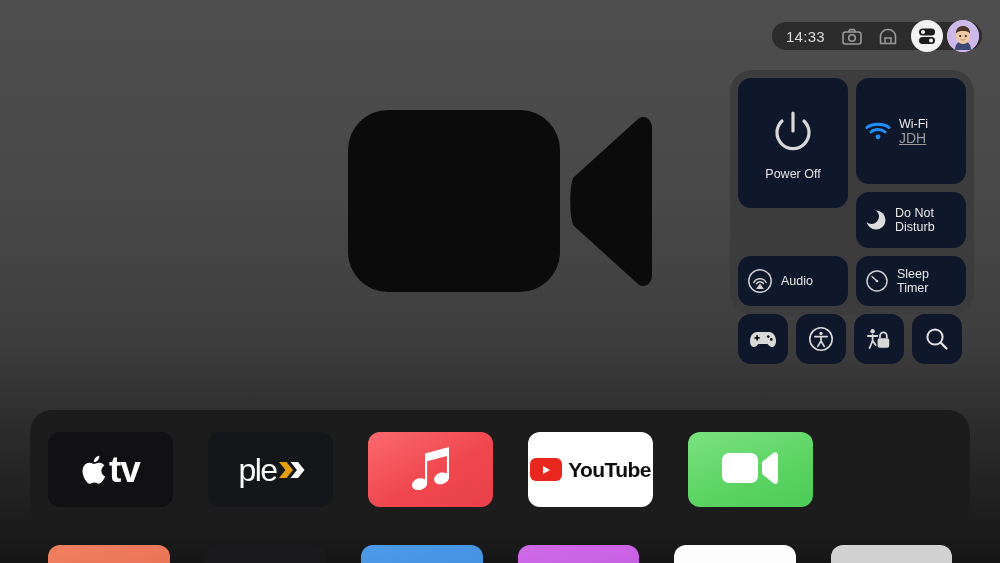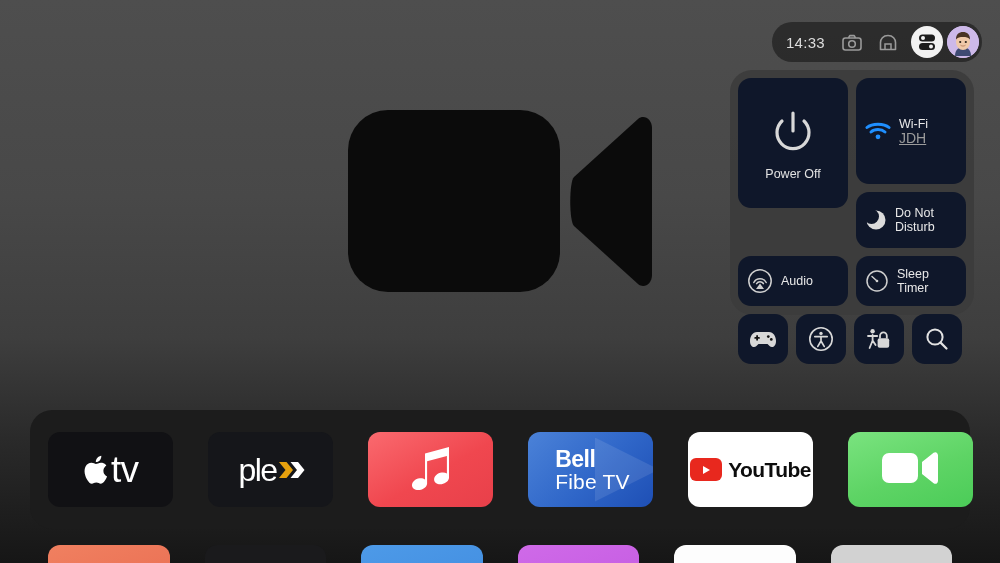--- a/index.html
+++ b/index.html
@@ -34,21 +34,21 @@
     height: 182px;
     background: #0b0b0b;
     border-radius: 40px;
   }
 
   
   .statusbar {
     position: absolute;
     right: 18px;
     top: 22px;
-    height: 40px;
+    height: 28px;
     display: flex;
     align-items: center;
     gap: 0px;
     background: rgba(38,38,38,0.86);
     border-radius: 20px;
     padding: 0 3px 0 14px;
   }
   .status-time {
     color: #dcdcdc;
     font-size: 15px;
@@ -189,21 +189,21 @@
     border-radius: 12px;
     overflow: hidden;
     position: relative;
   }
 
   
   .app-appletv { background: #111114; }
   .appletv-wordmark {
     color: #fff;
     font-size: 37px;
-    font-weight: normal;
+    font-weight: bold;
     letter-spacing: -1px;
     display: flex;
     align-items: center;
     line-height: 1;
   }
 
   .app-plex { background: #15161a; }
   .plex-wordmark {
     color: #fff;
     font-size: 32px;
@@ -451,27 +451,20 @@
       </div>
 
       <div class="app app-music">
         <span>
           <svg width="46" height="50" viewBox="0 0 46 50">
             <path d="M41 4 L17 10.5 L17 36.5 C15.6 35.5 13.7 35 11.6 35.3 C7.3 35.9 4 38.9 4 42.2 C4 45.4 7.3 47.6 11.6 47 C15.6 46.5 18.8 43.8 19.1 40.8 L19.1 18.2 L38.9 13 L38.9 30.5 C37.5 29.6 35.7 29.2 33.7 29.5 C29.4 30.1 26.1 33.1 26.1 36.4 C26.1 39.6 29.4 41.8 33.7 41.2 C37.7 40.6 41 37.9 41 34.6 Z" fill="#ffffff"></path>
           </svg>
         </span>
       </div>
 
-      <div class="app app-bell">
-        <span class="bell-chev"></span>
-        <span class="bell-text">
-          <div class="bell-b">Bell</div>
-          <div class="bell-f">Fibe TV</div>
-        </span>
-      </div>
 
       <div class="app app-youtube">
         <span class="yt-row">
           <span class="yt-badge">
             <svg width="12" height="12" viewBox="0 0 12 12">
               <path d="M3 2 L10 6 L3 10 Z" fill="#fff"></path>
             </svg>
           </span>
           <span class="yt-text">YouTube</span>
         </span>

